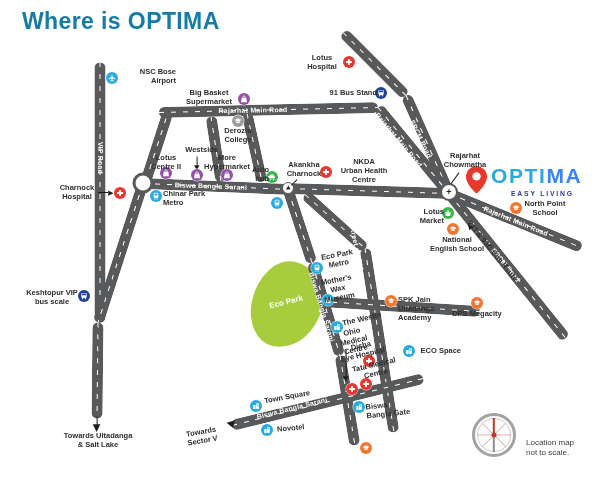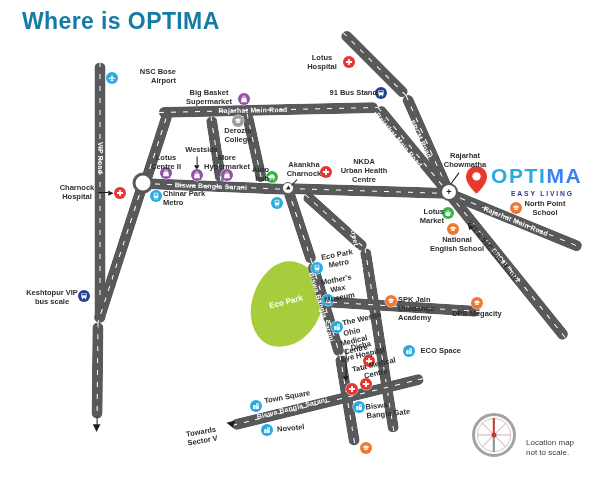--- a/index.html
+++ b/index.html
@@ -426,20 +426,24 @@
       <div>English School</div>
     </div>
     <div class="ann" style="left: 436px; top: 152px; width: 58px; text-align: center;">
       <div>Rajarhat</div>
       <div>Chowmatha</div>
     </div>
     <div class="ann" style="left: 284px; top: 161px; width: 40px; text-align: center;">
       <div>Akankha</div>
       <div>Charnock</div>
     </div>
+    <div class="ann" style="left: 53px; top: 432px; width: 90px; text-align: center;">
+      <div>Towards Ultadanga</div>
+      <div>&amp; Salt Lake</div>
+    </div>
     <div class="ann" style="left: 179px; top: 428px; width: 46px; text-align: center; transform: rotate(-10deg);">
       <div>Towards</div>
       <div>Sector V</div>
     </div>
     <div class="ann" style="left: 454px; top: 247px; width: 76px; text-align: center; transform: rotate(51deg);">
       <div>211 &amp; 91C Bus Route</div>
     </div>
   </div>
 
 </body></html>

